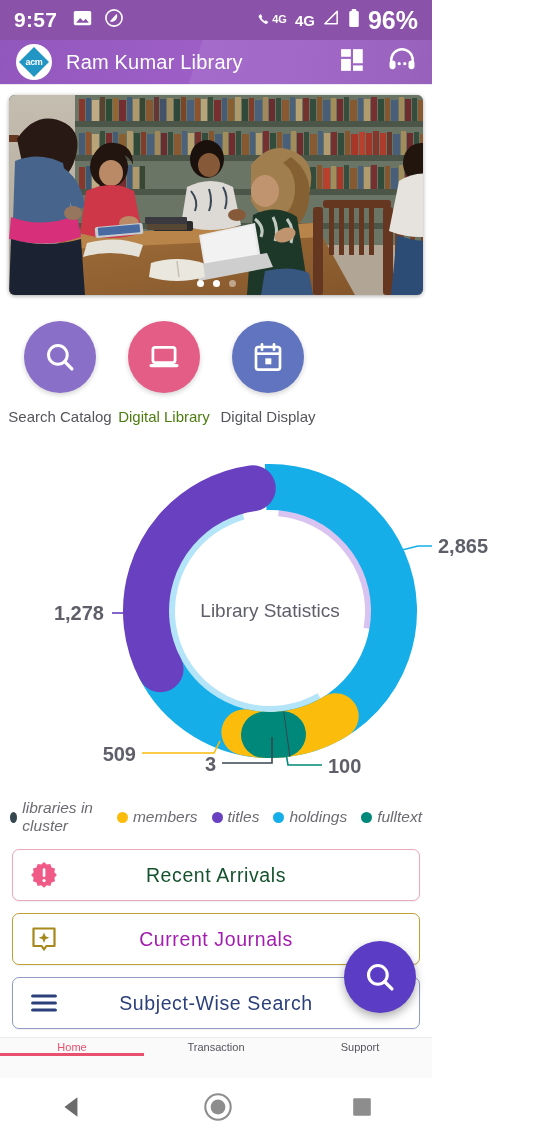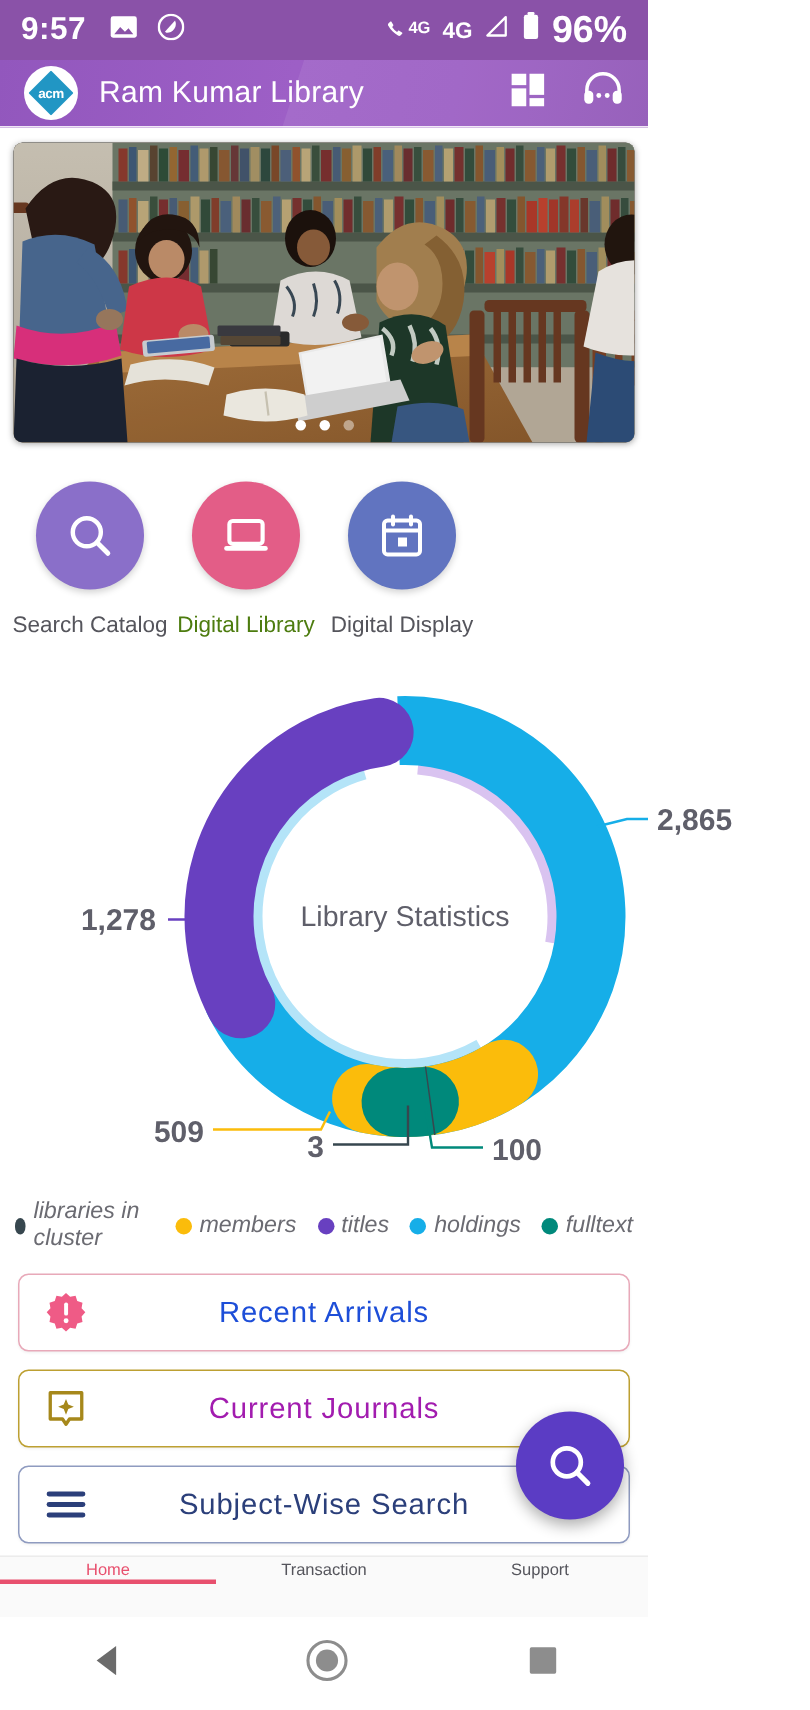--- a/index.html
+++ b/index.html
@@ -605,21 +605,21 @@
 
   <div class="cards">
     <div class="card" style="border-color:#e8a9b9">
       <div class="card-ic">
         <svg width="30" height="30" viewBox="0 0 24 24">
             <path d="M12 1.6l2.2 2 2.9-.5.9 2.8 2.8.9-.5 2.9 2 2.2-2 2.2.5 2.9-2.8.9-.9 2.8-2.9-.5-2.2 2-2.2-2-2.9.5-.9-2.8-2.8-.9.5-2.9-2-2.2 2-2.2-.5-2.9 2.8-.9.9-2.8 2.9.5z" fill="#ef5b86"></path>
             <rect x="11" y="6.6" width="2.1" height="7" rx="1" fill="#fff"></rect>
             <circle cx="12.05" cy="16.4" r="1.3" fill="#fff"></circle>
           </svg>
       </div>
-      <div class="card-label" style="color:#1d4ed8">Recent Arrivals</div>
+      <div class="card-label" style="color:#14532d">Recent Arrivals</div>
     </div>
     <div class="card" style="border-color:#bda032">
       <div class="card-ic">
         <svg width="28" height="28" viewBox="0 0 24 24">
             <path d="M3 3h18v15H14l-2 3-2-3H3z" fill="none" stroke="#a6881b" stroke-width="1.9" stroke-linejoin="round"></path>
             <path d="M12 6.5l1.3 3.2 3.2 1.3-3.2 1.3-1.3 3.2-1.3-3.2-3.2-1.3 3.2-1.3z" fill="#a6881b"></path>
           </svg>
       </div>
       <div class="card-label" style="color:#a21caf">Current Journals</div>
     </div>

